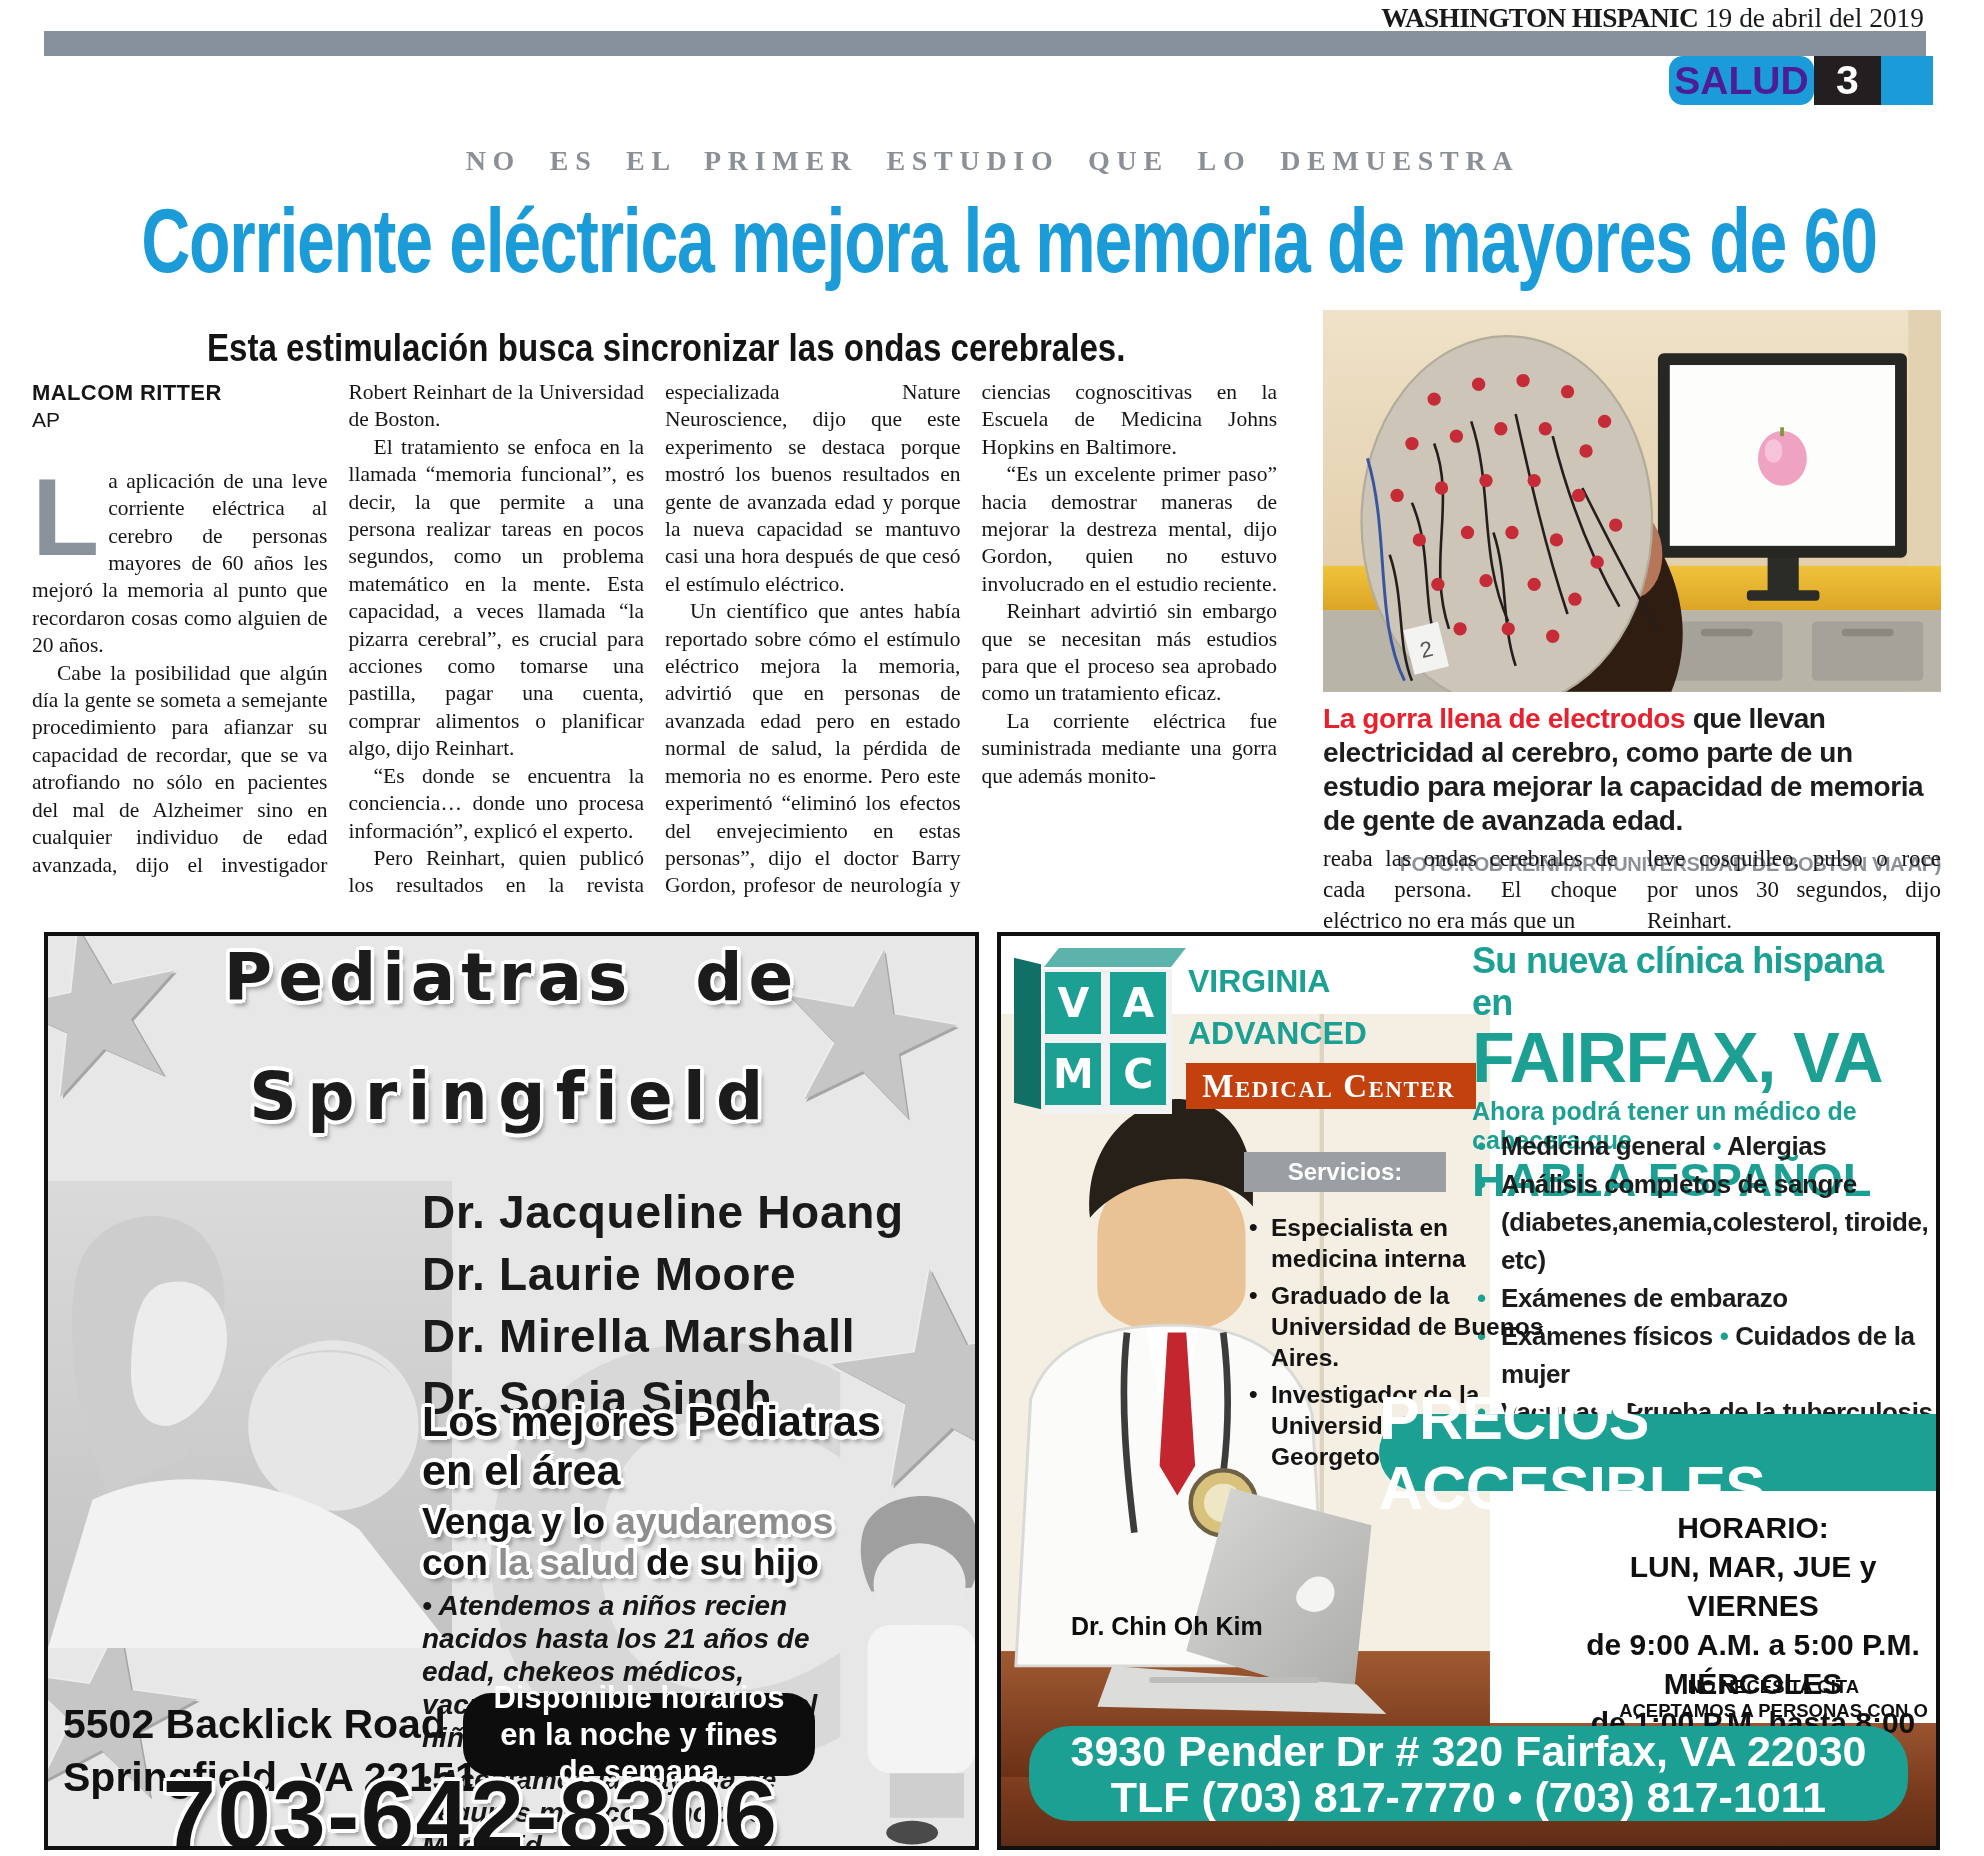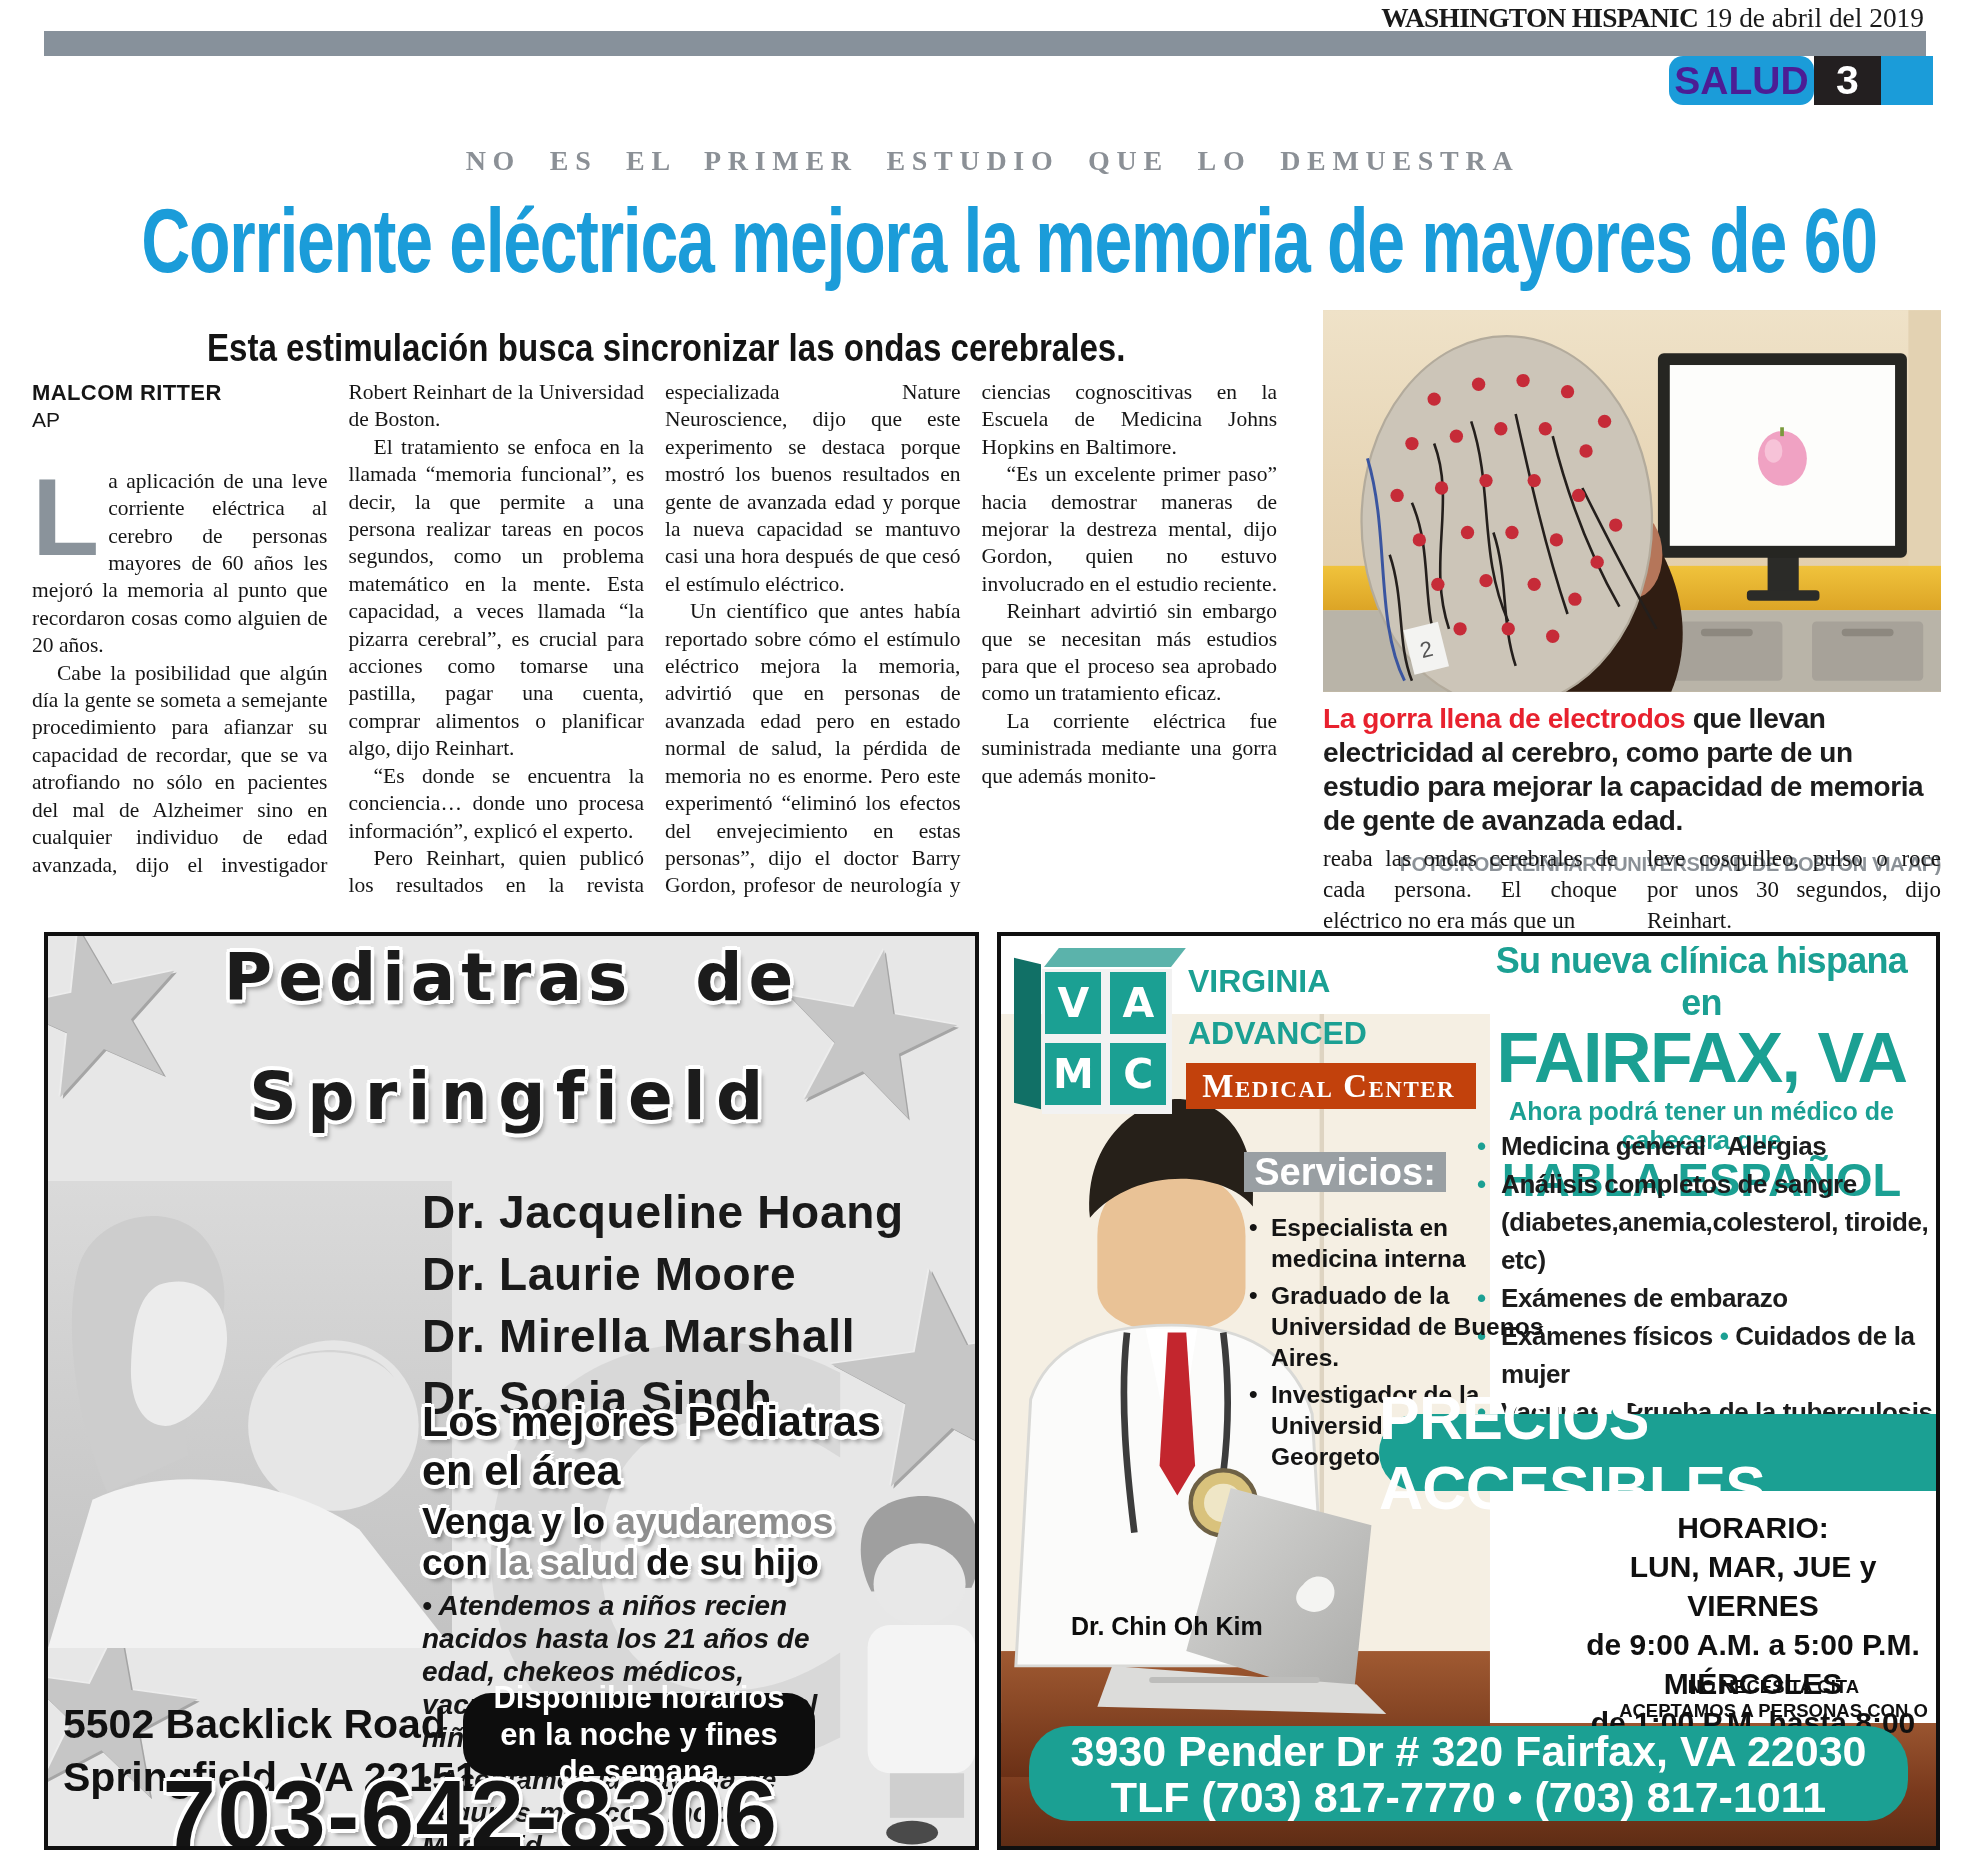--- a/index.html
+++ b/index.html
@@ -75,27 +75,27 @@
   .cube-side{position:absolute;left:0;top:13.3px;width:27px;height:145px;background:#117066;transform:skewY(14deg);}
   .cube-top{position:absolute;left:30px;top:0;width:127px;height:19px;background:#5bb3ab;transform:skewX(-38deg);transform-origin:left bottom;}
   .cube-face{position:absolute;left:28px;top:21px;width:130px;height:145px;background:#f2f2f2;
       display:grid;grid-template-columns:56px 56px;grid-template-rows:62px 62px;gap:9px;padding:3px;box-sizing:border-box;}
   .cube-face span{background:#1ba093;color:#fff;font-family:"DejaVu Sans",sans-serif;font-weight:bold;font-size:41px;
       display:flex;align-items:center;justify-content:center;}
   .vamc-name{position:absolute;left:187px;top:19px;z-index:2;color:#1ba093;font-weight:bold;font-size:32px;line-height:52px;letter-spacing:0;}
   .vamc-bar{position:absolute;left:185px;top:127px;width:290px;height:46px;background:#c2410c;z-index:2;
       color:#fff;font-family:"Liberation Serif",serif;font-variant:small-caps;font-weight:bold;font-size:33px;
       display:flex;align-items:center;padding-left:16.3px;box-sizing:border-box;letter-spacing:1.5px;}
-  .vamc-head{position:absolute;left:471px;top:4.4px;width:459px;text-align:center;color:#1ba093;z-index:2;}
+  .vamc-head{position:absolute;left:471px;top:4.4px;width:459px;color:#1ba093;z-index:2;}
   .vamc-intro{font-weight:bold;font-size:36px;letter-spacing:-0.7px;}
   .vamc-city{font-weight:bold;font-size:70px;letter-spacing:-1.5px;line-height:68px;}
   .vamc-sub{font-weight:bold;font-size:25px;margin-top:4.4px;}
   .vamc-speaks{font-weight:bold;font-size:47px;line-height:49px;}
   .vamc-services-title{position:absolute;left:243px;top:216px;width:202px;height:40px;background:#999fa3;z-index:3;
-      color:#fff;font-weight:bold;font-size:38px;display:flex;align-items:center;justify-content:center;}
+      color:#fff;font-weight:bold;font-size:24px;display:flex;align-items:center;justify-content:center;}
   .vamc-doc-bullets{position:absolute;left:248px;top:276px;width:296px;z-index:3;font-weight:bold;font-size:24.5px;line-height:31px;color:#141414;}
   .vamc-doc-bullets div{position:relative;padding-left:22px;margin-bottom:6px;}
   .vamc-doc-bullets div::before{content:"•";position:absolute;left:0;}
   .vamc-list{position:absolute;left:476px;top:191px;width:458px;z-index:2;font-weight:bold;font-size:26px;line-height:38px;color:#1c1c1c;letter-spacing:-0.4px;}
   .vamc-list .line{position:relative;padding-left:24px;}
   .teal-dot{color:#1ba093;}
   .vamc-list .lead{position:absolute;left:0;}
   .precios{position:absolute;left:378px;top:478px;width:557px;height:77px;background:#1ba093;z-index:3;
       border-radius:39px 0 0 39px;color:#fff;font-weight:bold;font-size:61px;letter-spacing:-0.7px;
       display:flex;align-items:center;justify-content:center;}

